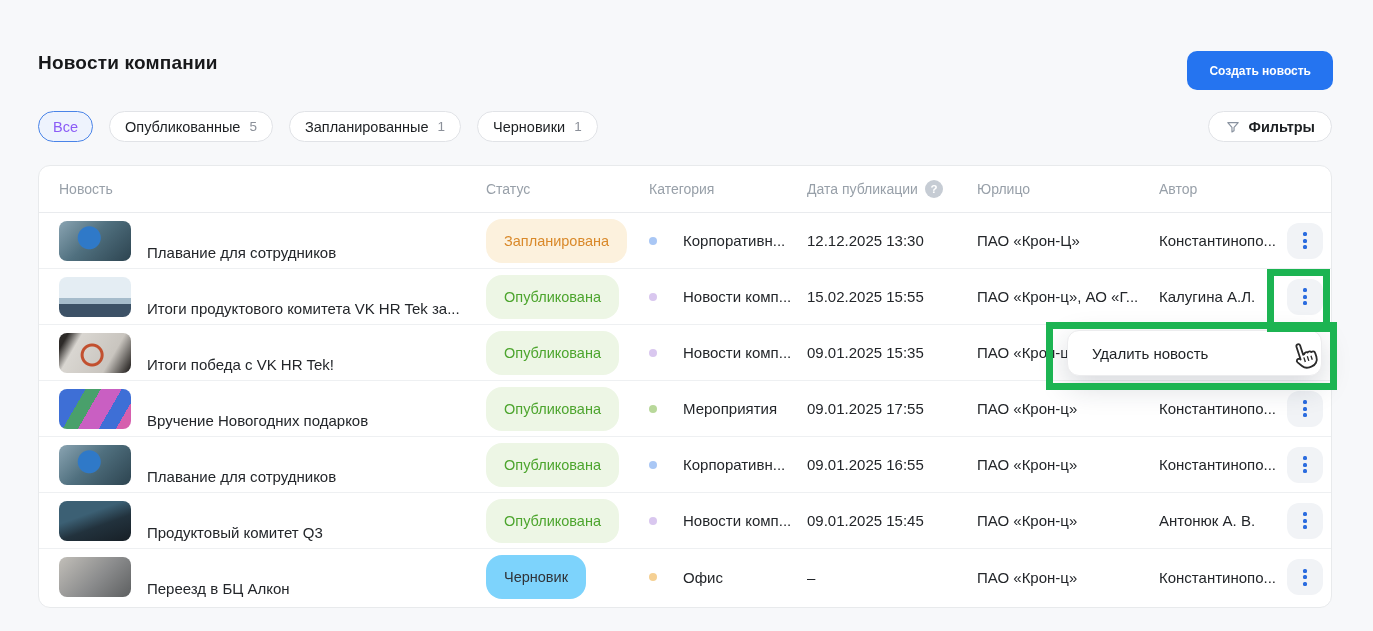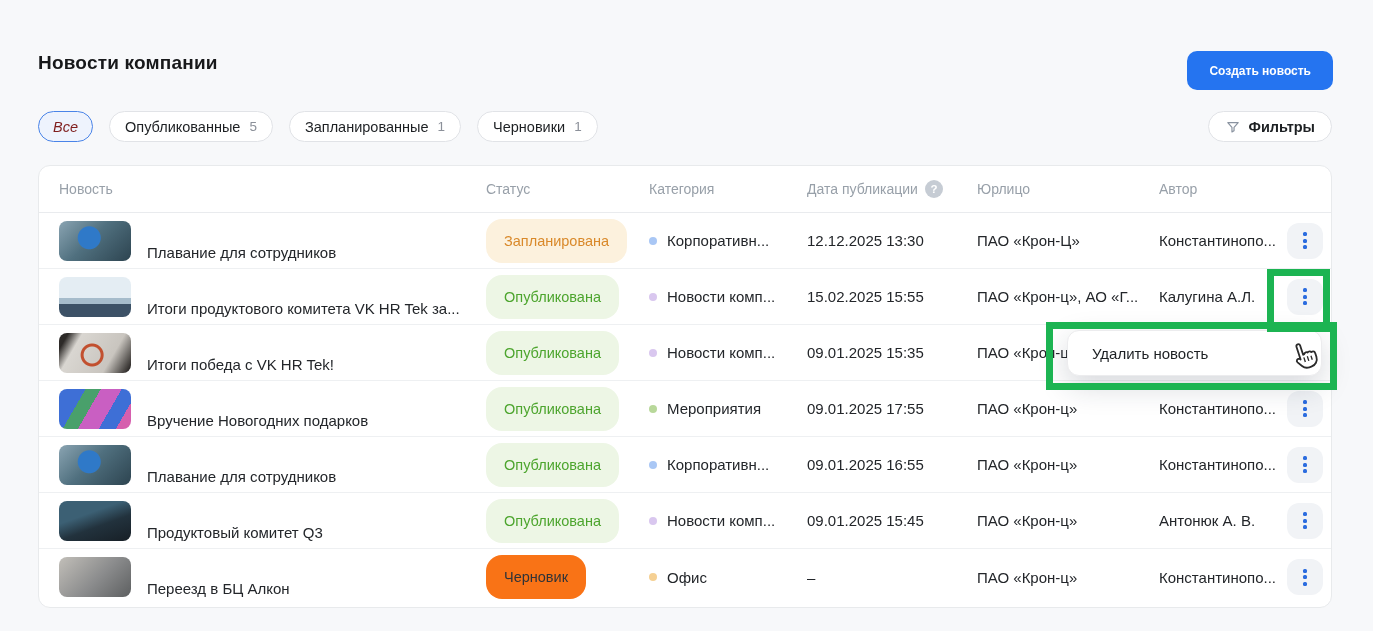--- a/index.html
+++ b/index.html
@@ -10,21 +10,21 @@
   
   .page-title { position:absolute; left:38px; top:52px; font-size:19px; font-weight:700; color:#17181a; letter-spacing:.2px; }
   .create-btn { position:absolute; right:40px; top:51px; height:39px; padding:0 22px; background:#2574f0; color:#fff;
                 font-size:12px; font-weight:700; border:none; border-radius:10px; display:flex; align-items:center; cursor:pointer; }
 
   
   .chips { position:absolute; left:38px; top:111px; display:flex; gap:16px; align-items:center; }
   .chip { height:31px; display:inline-flex; align-items:center; gap:9px; padding:0 15px; background:#fff;
           border:1px solid #e1e3e7; border-radius:16px; font-size:14.5px; color:#1d2023; cursor:pointer; white-space:nowrap; }
   .chip .count { color:#8b9099; font-size:13.5px; }
-  .chip.active { background:#eef3fd; border:1.5px solid #4a84e8; color:#7f1d1d; padding:0 14px;font-style:italic; }
+  .chip.active { background:#eef3fd; border:1.5px solid #4a84e8; color:#8b5cf6; padding:0 14px; }
   .filters-btn { position:absolute; right:41px; top:111px; height:31px; display:inline-flex; align-items:center; gap:8px;
                  padding:0 16px; background:#fff; border:1px solid #e1e3e7; border-radius:16px; font-size:14.5px; color:#1d2023; cursor:pointer;font-weight:bold; }
 
   
   .card { position:absolute; left:38px; top:165px; width:1294px; height:443px; background:#fff;
           border:1px solid #e8eaec; border-radius:12px; overflow:hidden; }
   .tgrid { display:grid; grid-template-columns:427px 163px 158px 170px 182px 128px 46px; align-items:center; padding-left:20px; }
   .thead { height:47px; border-bottom:1px solid #e9ebee; color:#98a0a9; font-size:14px; }
   .thead .hcell { display:flex; align-items:center; gap:7px; white-space:nowrap; }
   .help-ic { width:18px; height:18px; border-radius:50%; background:#c6ccd4; color:#fff; font-size:11.5px; font-weight:700;
@@ -40,23 +40,23 @@
   .thumb-conf { background:linear-gradient(180deg,#e4edf3 0 52%,#a6bccb 52% 68%,#3c5166 68%); }
   .thumb-fabric { background:radial-gradient(circle at 46% 55%, rgba(0,0,0,0) 0 8px, #c2502f 9px 11px, rgba(0,0,0,0) 12px),
                   linear-gradient(120deg,#2d2a28 0 10%,#d9d6d1 25%,#c9c5bf 70%,#2d2a28 96%); }
   .thumb-gifts { background:linear-gradient(120deg,#3e6fd6 0 28%,#49a06b 28% 44%,#c95fc2 44% 66%,#3e6fd6 66% 84%,#d65fae 84%); }
   .thumb-present { background:linear-gradient(160deg,#3c6074 0 35%,#22323d 60%,#171f26); }
   .thumb-office { background:linear-gradient(135deg,#c2bfb9,#8a8b8c 55%,#5d5f60); }
 
   .badge { display:inline-flex; align-items:center; height:44px; padding:0 18px; border-radius:16px; font-size:14.5px; }
   .badge.scheduled { background:#fcf1dd; color:#d9892a; }
   .badge.published { background:#edf6e5; color:#4da52e; }
-  .badge.draft { background:#f97316; color:#303338; }
-
-  .cat { display:flex; align-items:center; gap:10px; }
+  .badge.draft { background:#7dd3fc; color:#303338; }
+
+  .cat { display:flex; align-items:center; gap:26px; }
   .dot { width:8px; height:8px; border-radius:50%; flex:0 0 auto; }
   .dot-blue { background:#a9c7f5; } .dot-violet { background:#d9c7ef; }
   .dot-green { background:#b8d89a; } .dot-orange { background:#f5d093; }
 
   .kebab { width:36px; height:36px; border-radius:12px; background:#f1f3f6; border:none; cursor:pointer;
            display:flex; flex-direction:column; align-items:center; justify-content:center; gap:2.5px; }
   .kebab i { width:4px; height:4px; border-radius:1.5px; background:#2b6cdf; }
 
   
   .ctx-menu { position:absolute; left:1067px; top:330px; width:255px; height:46px; background:#fff; border:1px solid #ececee;

